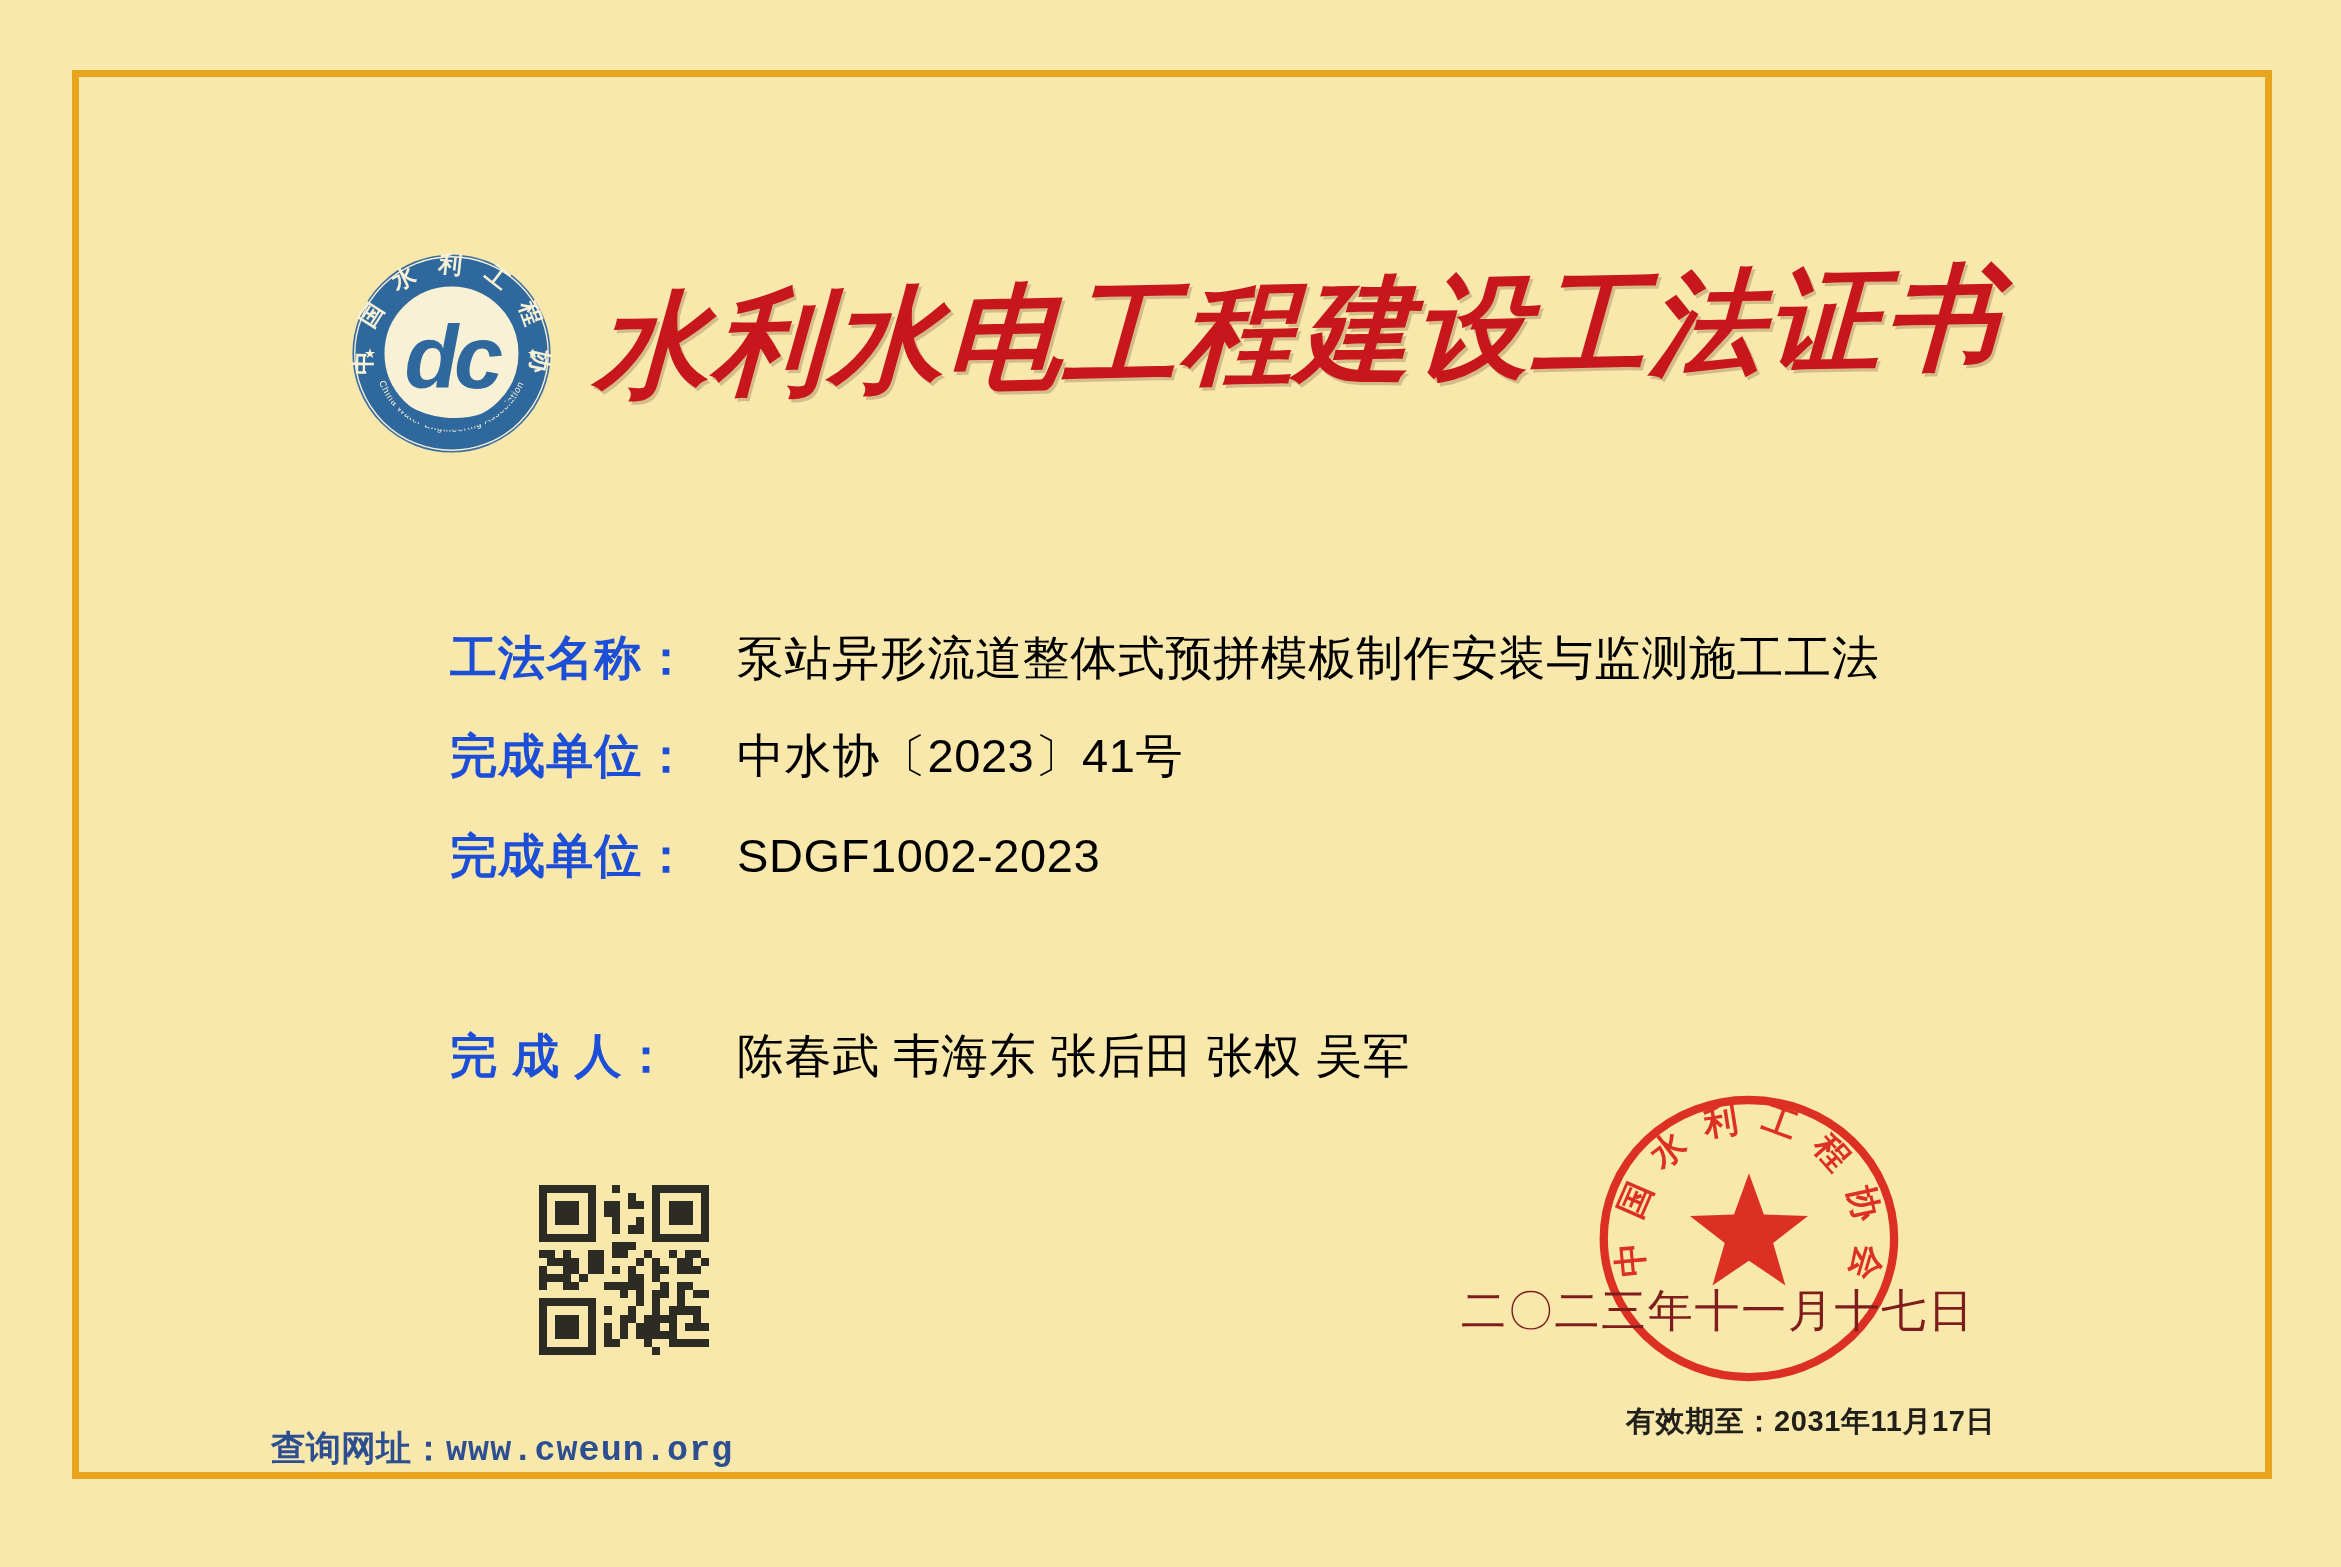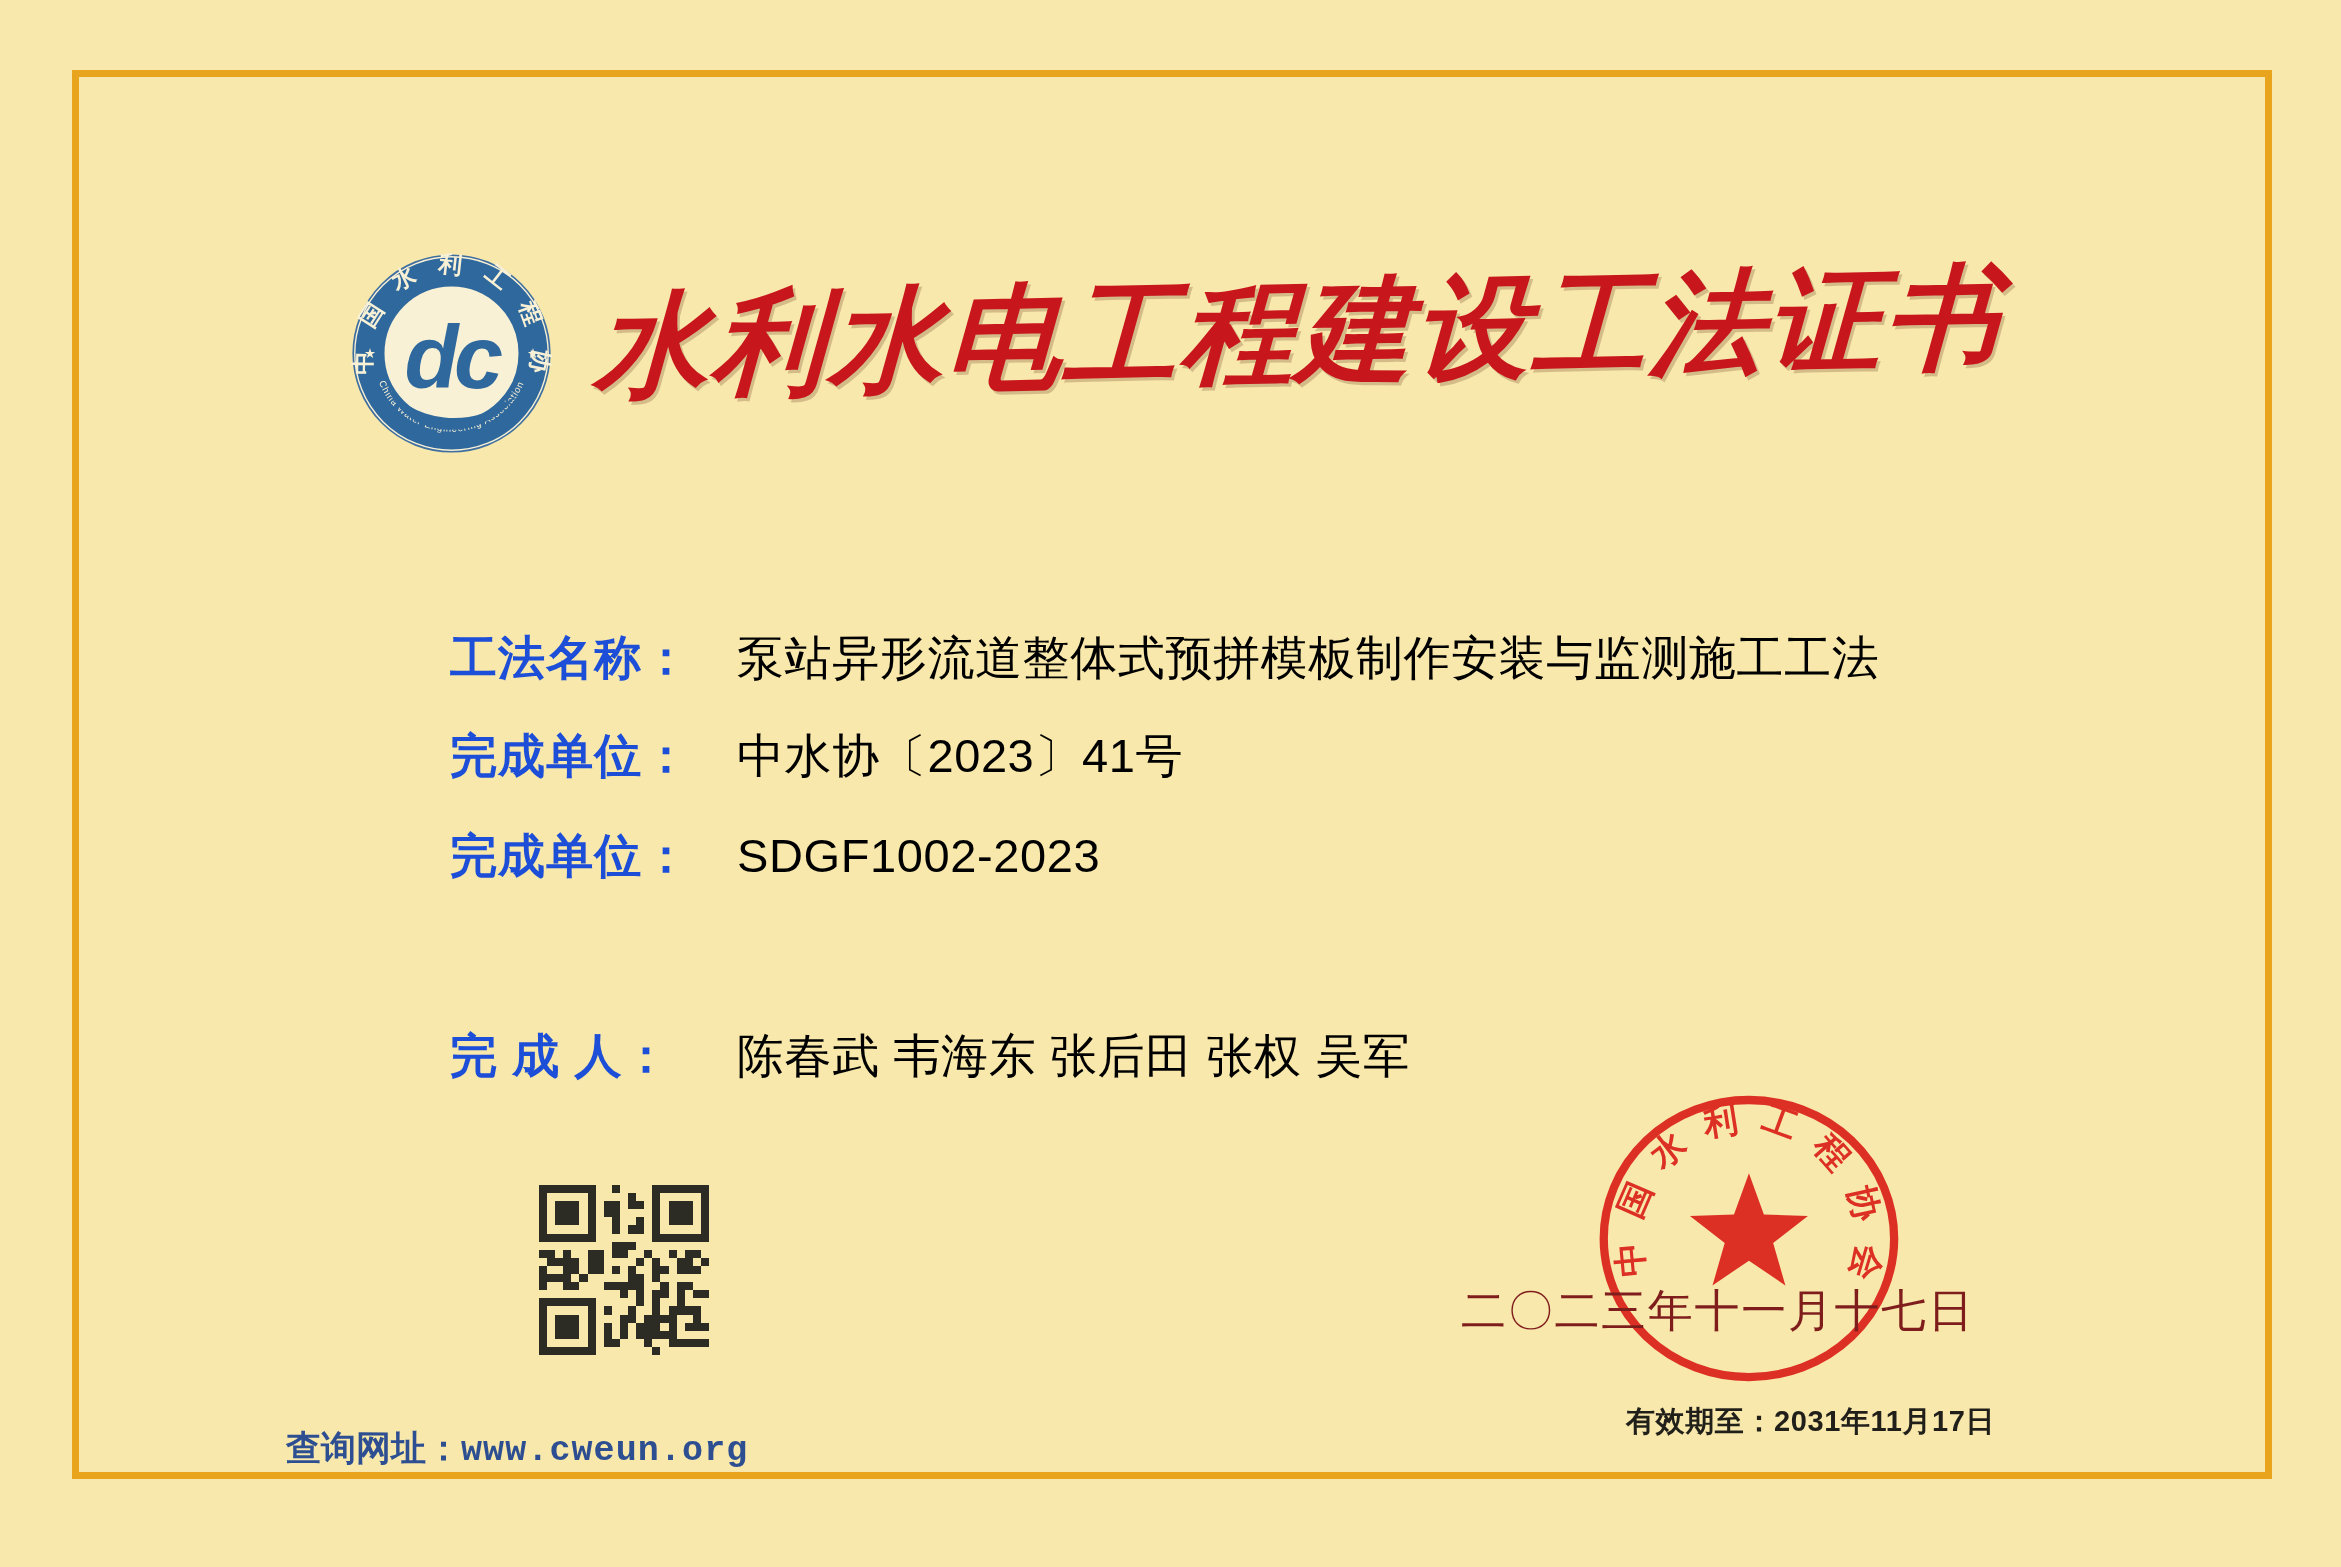--- a/index.html
+++ b/index.html
@@ -34,21 +34,21 @@
   .seal{position:absolute;left:1591px;top:1090px;width:317px;height:305px;opacity:.93;z-index:4;}
   .issue-date{
     position:absolute;left:1461px;top:1281px;z-index:5;
     font-size:45px;font-weight:500;color:#7f1d1d;letter-spacing:1.7px;white-space:nowrap;text-align:center;
   }
   .validity{
     position:absolute;left:1626px;top:1402px;z-index:5;
     font-size:29px;font-weight:700;color:#211f1a;letter-spacing:0.6px;white-space:nowrap;
   }
   .website{
-    position:absolute;left:286px;top:1425px;
+    position:absolute;left:271px;top:1425px;
     font-size:35px;font-weight:bold;color:#2d4f92;white-space:nowrap;
   }
   .website .url{font-family:"Liberation Mono",monospace;font-size:35px;letter-spacing:1.1px;}
 </style>
 </head>
 <body>
 
 <div class="cert">
 
   <div class="frame"></div>

